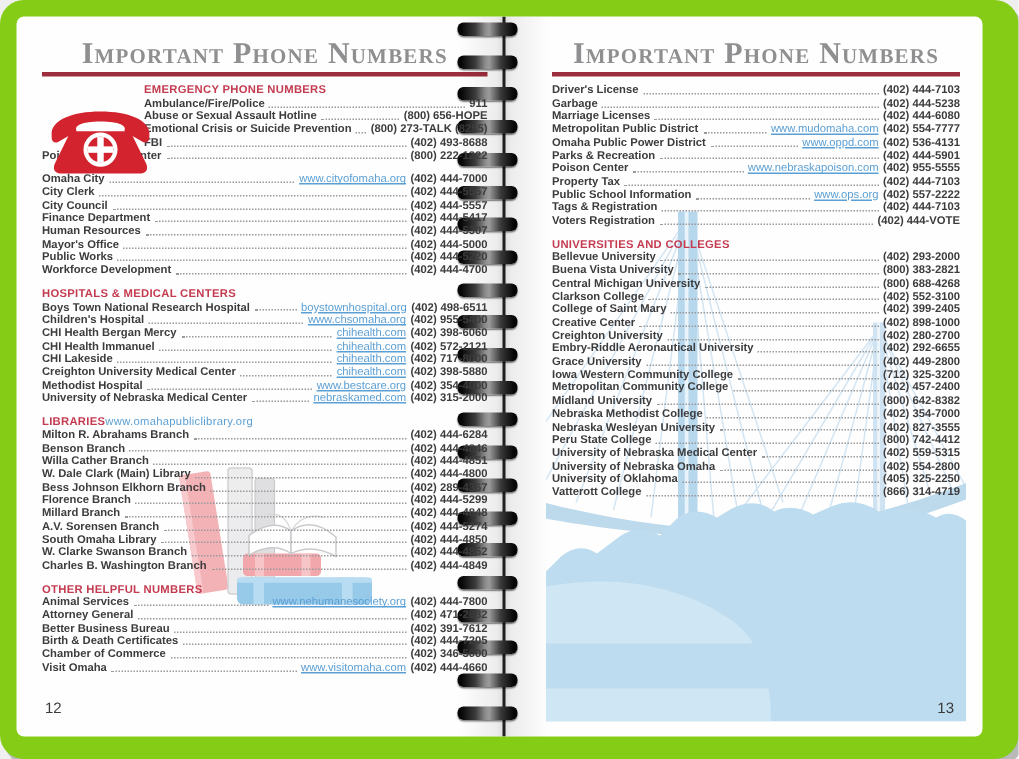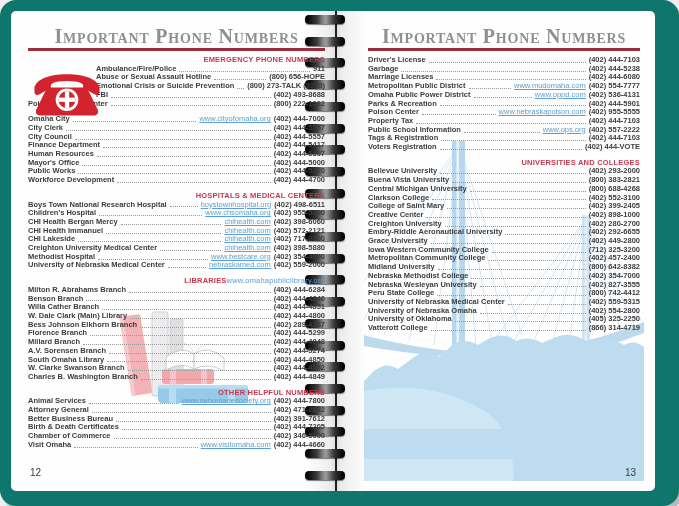--- a/index.html
+++ b/index.html
@@ -2,41 +2,41 @@
 <html style="--red: #c43b50; --maroon: #9c2d3c; --titlegray: #8f8f91; --link: #5b9fd4; --illblue: #bedcef; --phone-red: #d3232e;"><head>
 <meta charset="utf-8">
 <style>
   :root{
     --red:#c43b50; --maroon:#9c2d3c; --titlegray:#8f8f91; --link:#5b9fd4;
     --ink:#3c3c3e; --illblue:#bedcef; --illblue2:#d7eaf6; --phone-red:#d3232e;
   }
   *{box-sizing:border-box; margin:0; padding:0;}
   html,body{width:679px;height:506px;}
   body{font-family:"Liberation Sans",sans-serif;background:#efefef;position:relative;}
-  .book{position:absolute;left:0;top:0;width:679px;height:506px;background:#0f766e;
+  .book{position:absolute;left:0;top:0;width:679px;height:506px;background:#84cc16;
         border-radius:16px;box-shadow:3px 4px 0 #b9b9b9;}
   .spread{position:absolute;left:11px;top:11px;width:644px;height:480px;background:#fefefe;border-radius:5px;overflow:hidden;}
   .gutter-shade{position:absolute;left:295px;top:0;width:60px;height:100%;
         background:linear-gradient(90deg,rgba(0,0,0,0) 0%,rgba(0,0,0,.07) 42%,rgba(0,0,0,.14) 50%,rgba(0,0,0,.07) 58%,rgba(0,0,0,0) 100%);}
   .gutter-line{position:absolute;left:324px;top:0;width:2px;height:100%;background:#1f1f1f;}
   .spiral{position:absolute;left:305px;top:0;width:40px;height:100%;}
   .ring{position:absolute;left:0;width:40px;height:9px;border-radius:4px;
         background:linear-gradient(90deg,#060606 6%,#3c3c3c 30%,#8f8f8f 47%,#9a9a9a 53%,#3a3a3a 72%,#060606 94%);
         box-shadow:0 1px 1px rgba(0,0,0,.5);}
   .page{position:absolute;top:14px;height:452px;}
   .page-left{left:17px;width:297px;}
   .page-right{left:357px;width:272px;}
   .page-title{font-family:"Liberation Serif",serif;font-weight:bold;font-variant:small-caps;
         font-size:20px;letter-spacing:.8px;color:var(--titlegray);text-align:center;white-space:nowrap;line-height:22px;}
   .title-rule{border-bottom:3px solid var(--maroon);margin-top:1px;}
   .sections{position:relative;z-index:2;margin-top:5px;}
   .section{margin-top:7px;}
   .section:first-child{margin-top:2px;}
-  .sec-header{display:flex;justify-content:flex-end;align-items:baseline;
-        font-size:7.5px;line-height:8.7px;font-weight:bold;color:var(--red);letter-spacing:.2px;margin-left:32px;}
+  .sec-header{display:flex;justify-content:flex-start;align-items:baseline;
+        font-size:7.5px;line-height:8.7px;font-weight:bold;color:var(--red);letter-spacing:.2px;}
   .row{display:flex;align-items:flex-end;font-size:7.5px;line-height:8.7px;color:var(--ink);}
   .label{font-weight:bold;white-space:nowrap;}
   .dots{flex:1;min-width:6px;border-bottom:1.3px dotted #9a9a9a;margin:0 3px 1.8px 3px;}
   .link{color:var(--link);font-weight:normal;white-space:nowrap;}
   .row .link{margin-right:3px;text-decoration:underline;}
   .phone{font-weight:bold;white-space:nowrap;}
   .section.with-icon{position:relative;padding-left:68px;}
   .section.with-icon .phone-icon{position:absolute;left:-2px;top:8px;width:82px;height:54px;}
   .row.full{margin-left:-68px;}
   .page-num{position:absolute;z-index:3;bottom:-1px;font-size:10px;color:#3a3a3a;font-weight:normal;}
@@ -199,21 +199,21 @@
             <div class="row">
               <span class="label">Methodist Hospital</span>
               <span class="dots"></span>
               <span class="link">www.bestcare.org</span>
               <span class="phone">(402) 354-4000</span>
             </div>
             <div class="row">
               <span class="label">University of Nebraska Medical Center</span>
               <span class="dots"></span>
               <span class="link">nebraskamed.com</span>
-              <span class="phone">(402) 559-2000</span>
+              <span class="phone">(402) 315-2000</span>
             </div>
           </div>
           <div class="section">
             <div class="sec-header">
               <span class="sec-title">LIBRARIES</span>
               <span class="link">www.omahapubliclibrary.org</span>
             </div>
             <div class="row">
               <span class="label">Milton R. Abrahams Branch</span>
               <span class="dots"></span>

